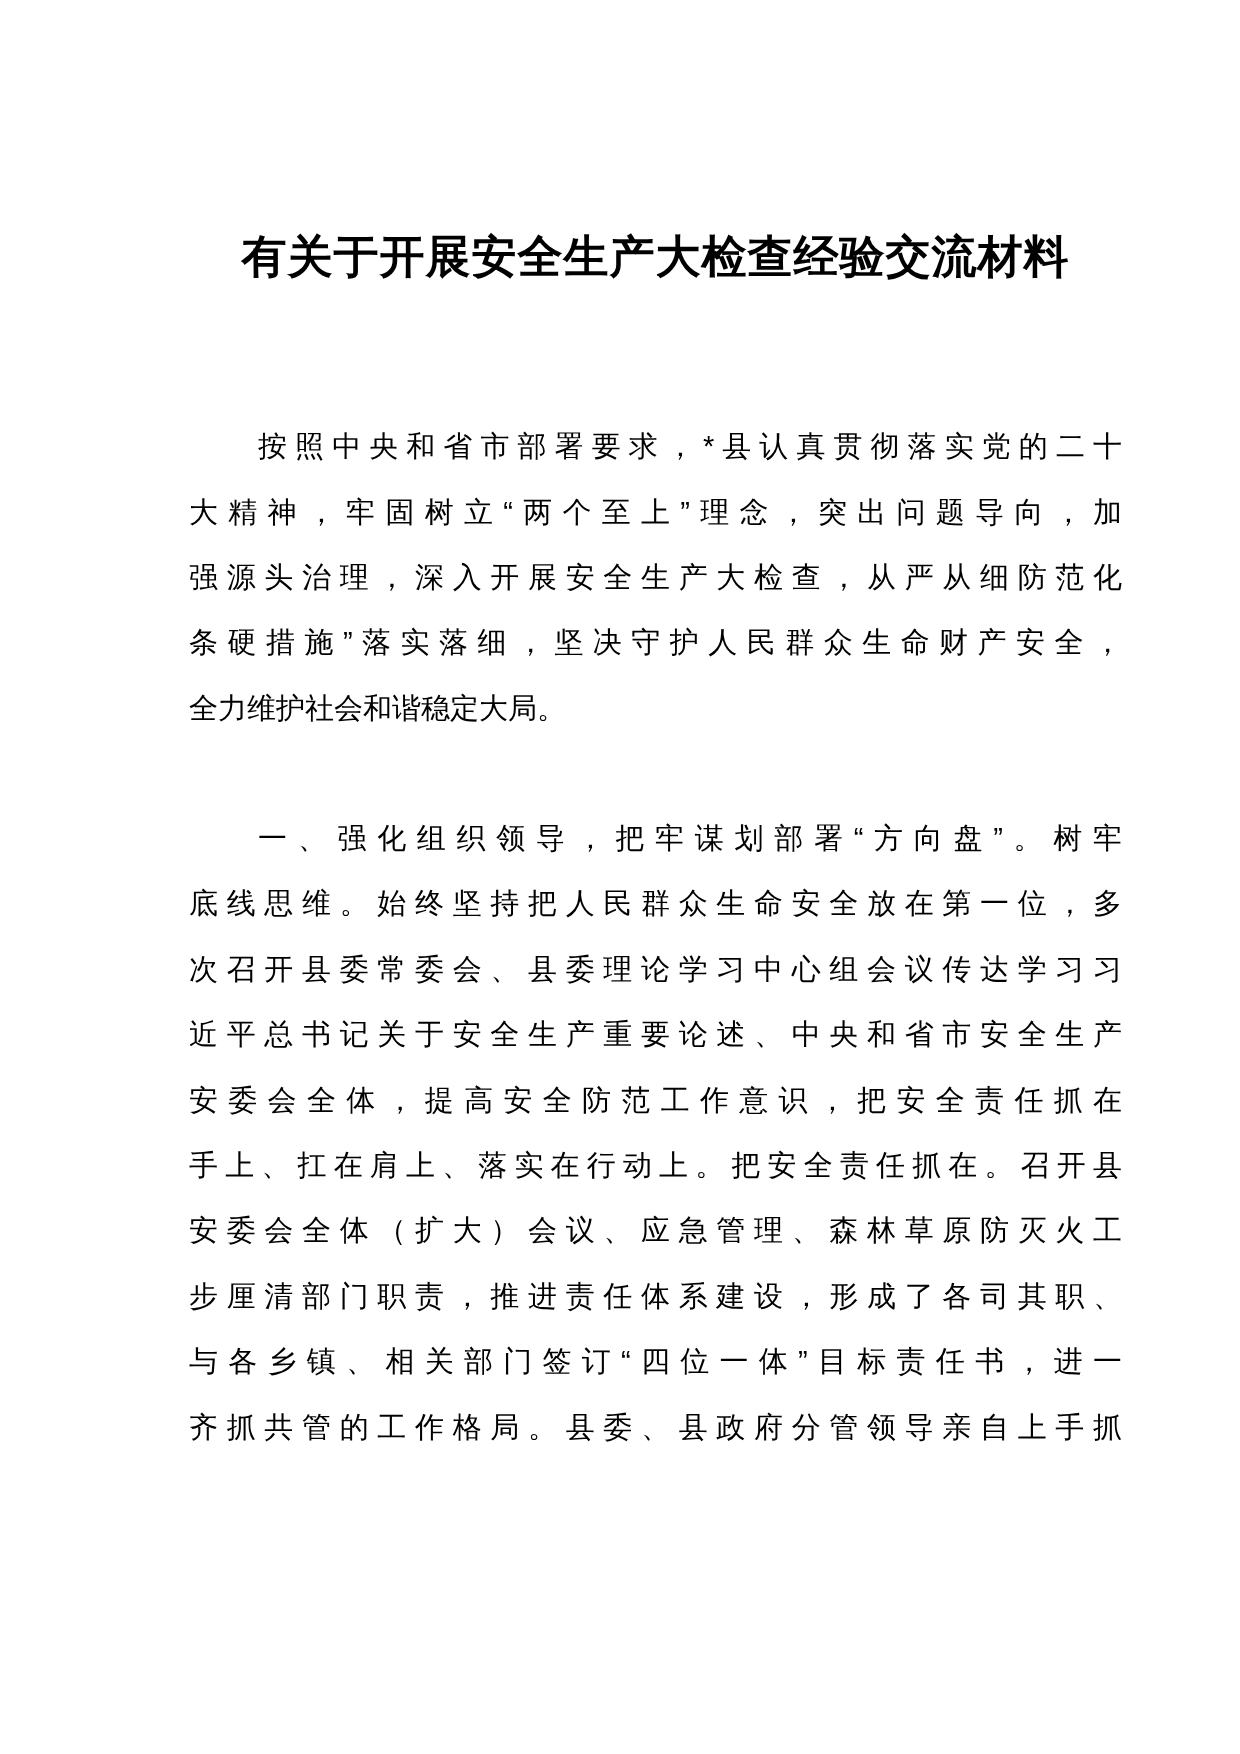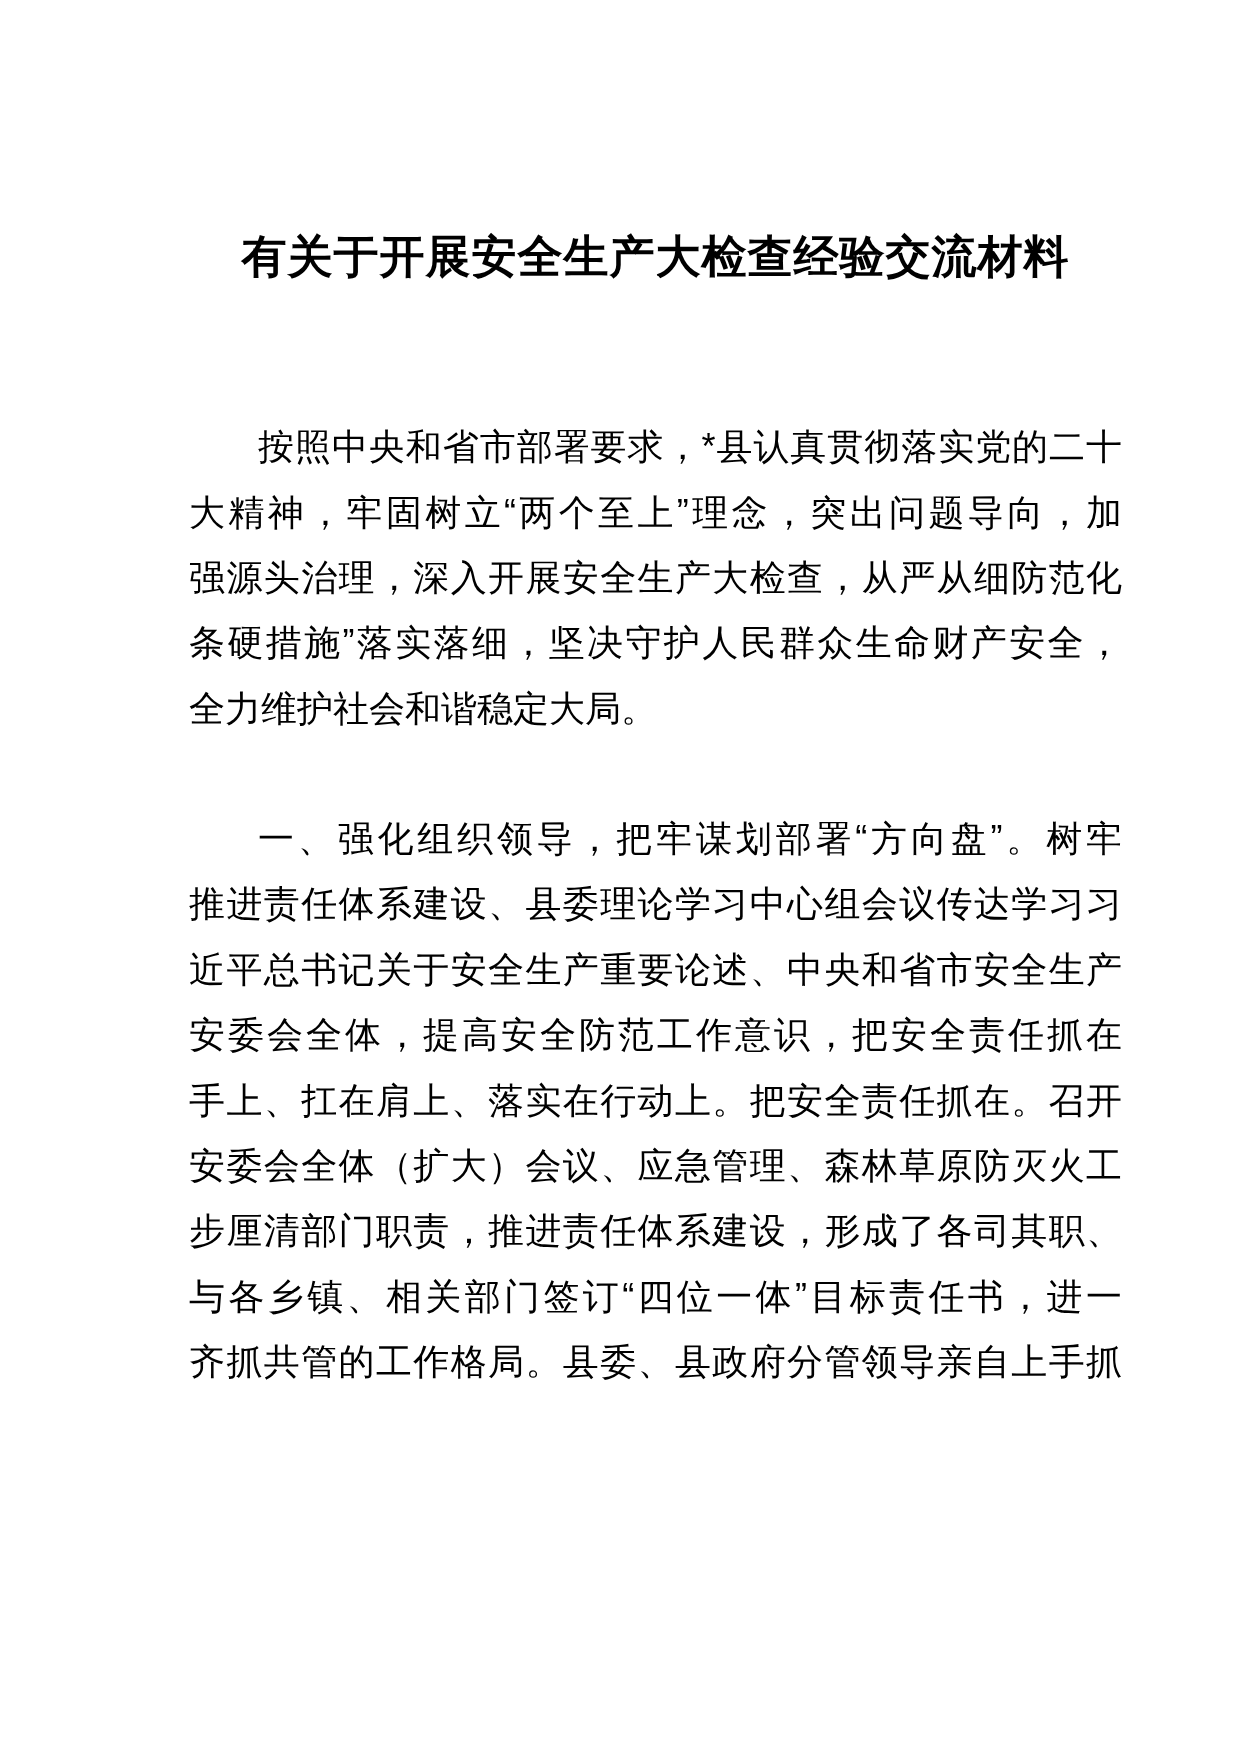--- a/index.html
+++ b/index.html
@@ -23,21 +23,21 @@
   }
   .doc-title {
     font-size: 45px;
     line-height: 62px;
     font-weight: 700;
     text-align: center;
     letter-spacing: 1px;
     white-space: nowrap;
   }
   .paragraph {
-    font-size: 36px;
+    font-size: 29px;
     line-height: 65.4px;
   }
   .paragraph.first {
     margin-top: 126px;
   }
   .paragraph.second {
     margin-top: 65px;
   }
   .line {
     text-align: justify;
@@ -63,21 +63,22 @@
   <div class="paragraph first">
     <div class="line indent">按照中央和省市部署要求，*县认真贯彻落实党的二十</div>
     <div class="line">大精神，牢固树立“两个至上”理念，突出问题导向，加</div>
     <div class="line">强源头治理，深入开展安全生产大检查，从严从细防范化</div>
     <div class="line">条硬措施”落实落细，坚决守护人民群众生命财产安全，</div>
     <div class="line align-left">全力维护社会和谐稳定大局。</div>
   </div>
 
   <div class="paragraph second">
     <div class="line indent">一、强化组织领导，把牢谋划部署“方向盘”。树牢</div>
-    <div class="line">推进责任体系建设、县委理论学习中心组会议传达学习习</div>
+    <div class="line">底线思维。始终坚持把人民群众生命安全放在第一位，多</div>
+    <div class="line">次召开县委常委会、县委理论学习中心组会议传达学习习</div>
     <div class="line">近平总书记关于安全生产重要论述、中央和省市安全生产</div>
     <div class="line">安委会全体，提高安全防范工作意识，把安全责任抓在</div>
     <div class="line">手上、扛在肩上、落实在行动上。把安全责任抓在。召开县</div>
     <div class="line">安委会全体（扩大）会议、应急管理、森林草原防灭火工</div>
     <div class="line">步厘清部门职责，推进责任体系建设，形成了各司其职、</div>
     <div class="line">与各乡镇、相关部门签订“四位一体”目标责任书，进一</div>
     <div class="line">齐抓共管的工作格局。县委、县政府分管领导亲自上手抓</div>
   </div>
 
 </div>

